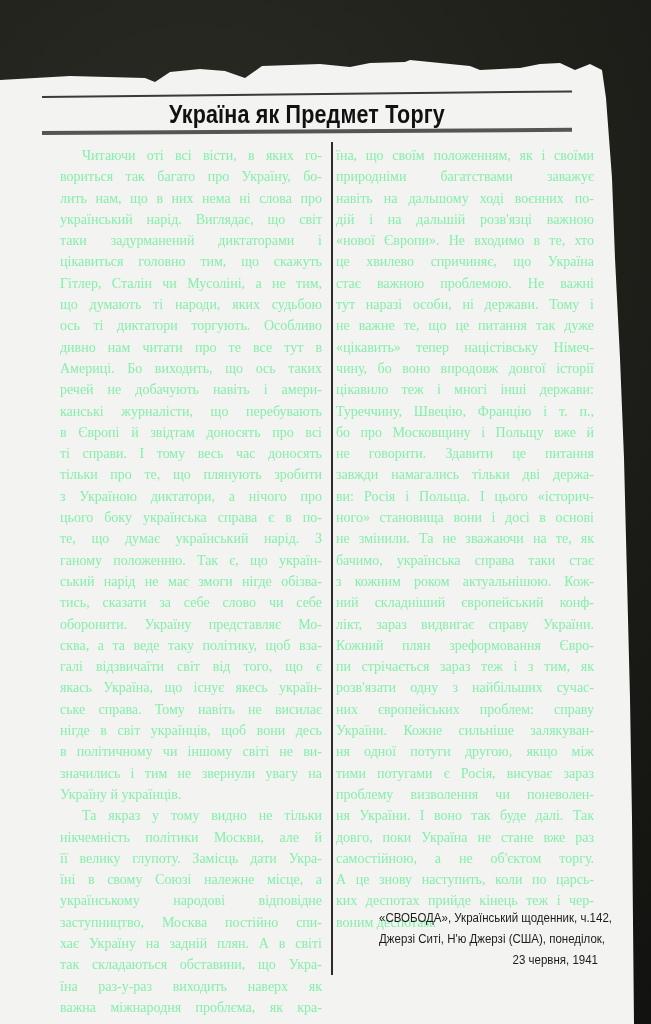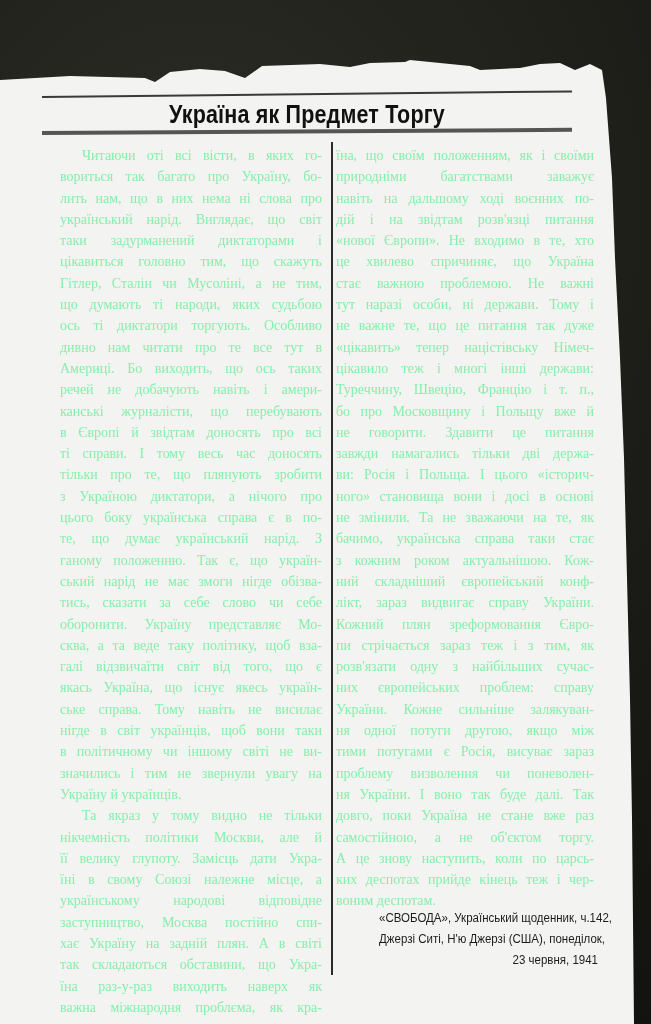--- a/index.html
+++ b/index.html
@@ -78,47 +78,48 @@
     <span class="line">цього боку українська справа є в по-</span>
     <span class="line">те, що думає український нарід. З</span>
     <span class="line">ганому положенню. Так є, що україн-</span>
     <span class="line">ський нарід не має змоги нігде обізва-</span>
     <span class="line">тись, сказати за себе слово чи себе</span>
     <span class="line">оборонити. Україну представляє Мо-</span>
     <span class="line">сква, а та веде таку політику, щоб вза-</span>
     <span class="line">галі відзвичаїти світ від того, що є</span>
     <span class="line">якась Україна, що існує якесь україн-</span>
     <span class="line">ське справа. Тому навіть не висилає</span>
-    <span class="line">нігде в світ українців, щоб вони таки</span>
+    <span class="line">нігде в світ українців, щоб вони десь</span>
     <span class="line">в політичному чи іншому світі не ви-</span>
     <span class="line">значились і тим не звернули увагу на</span>
     <span class="line last">Україну й українців.</span>
     <span class="line" style="text-indent: 22px;">Та якраз у тому видно не тільки</span>
     <span class="line">нікчемність політики Москви, але й</span>
     <span class="line">її велику глупоту. Замісць дати Укра-</span>
     <span class="line">їні в свому Союзі належне місце, а</span>
     <span class="line">українському народові відповідне</span>
     <span class="line">заступництво, Москва постійно спи-</span>
     <span class="line">хає Україну на задній плян. А в світі</span>
     <span class="line">так складаються обставини, що Укра-</span>
     <span class="line">їна раз-у-раз виходить наверх як</span>
     <span class="line">важна міжнародня проблєма, як кра-</span>
   </div>
 <div class="divider"></div>
 <div class="col col-right" id="col-right">
     <span class="line">їна, що своїм положенням, як і своїми</span>
     <span class="line">природніми багатствами заважує</span>
     <span class="line">навіть на дальшому ході воєнних по-</span>
-    <span class="line">дій і на звідтам розв'язці питання</span>
+    <span class="line">дій і на дальшій розв'язці важною</span>
     <span class="line">«нової Європи». Не входимо в те, хто</span>
     <span class="line">це хвилево спричиняє, що Україна</span>
     <span class="line">стає важною проблемою. Не важні</span>
     <span class="line">тут наразі особи, ні держави. Тому і</span>
     <span class="line">не важне те, що це питання так дуже</span>
     <span class="line">«цікавить» тепер націстівську Німеч-</span>
+    <span class="line">чину, бо воно впродовж довгої історії</span>
     <span class="line">цікавило теж і многі інші держави:</span>
     <span class="line">Туреччину, Швецію, Францію і т. п.,</span>
     <span class="line">бо про Московщину і Польщу вже й</span>
     <span class="line">не говорити. Здавити це питання</span>
     <span class="line">завжди намагались тільки дві держа-</span>
     <span class="line">ви: Росія і Польща. І цього «історич-</span>
     <span class="line">ного» становища вони і досі в основі</span>
     <span class="line">не змінили. Та не зважаючи на те, як</span>
     <span class="line">бачимо, українська справа таки стає</span>
     <span class="line">з кожним роком актуальнішою. Кож-</span>

